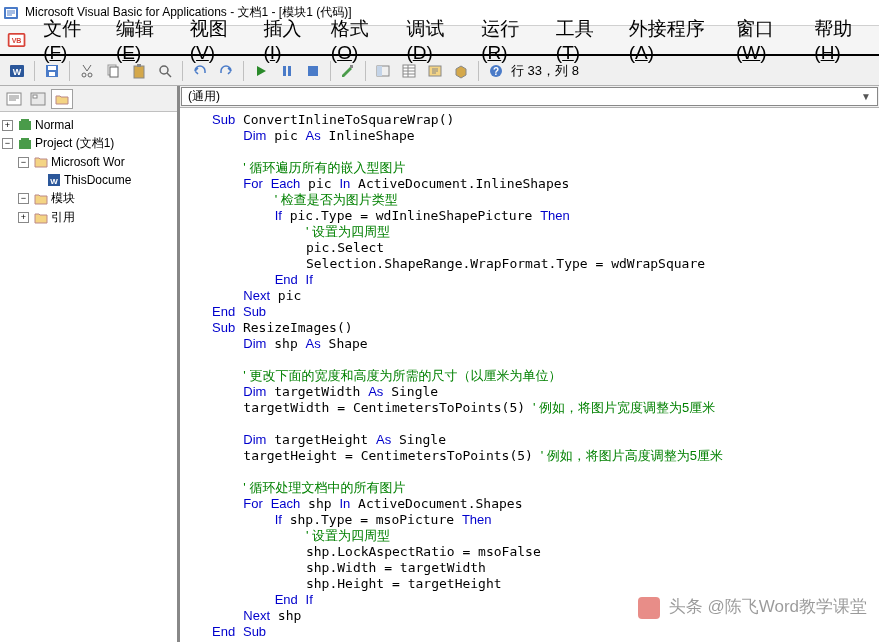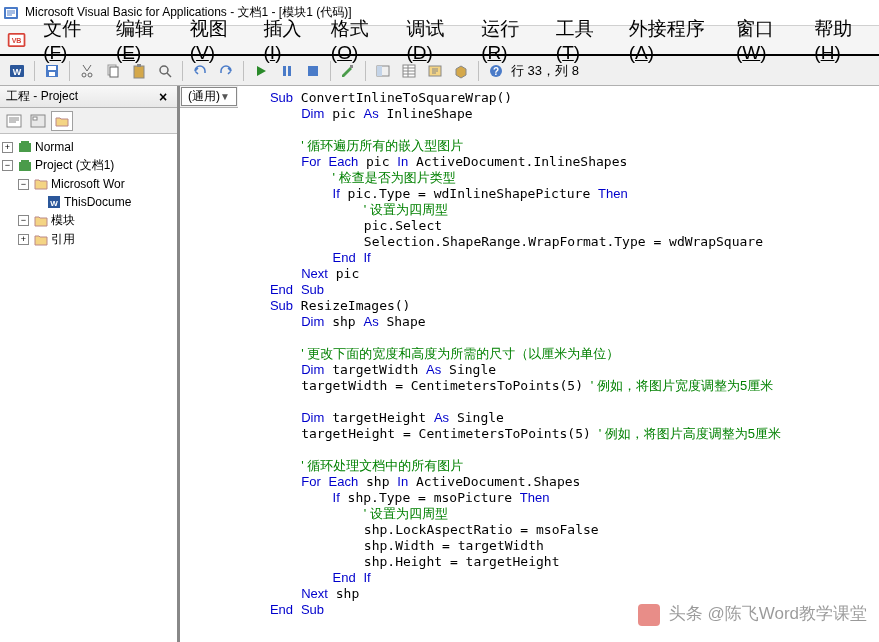--- a/index.html
+++ b/index.html
@@ -28,29 +28,29 @@
     .panel-tb-btn { width: 22px; height: 20px; display: flex; align-items: center; justify-content: center; cursor: pointer; }
     .panel-tb-btn.active { background: #fff; border: 1px solid #a0a0a0; }
     .tree { padding: 4px 2px; background: #fff; overflow: hidden; }
     .tree-row { display: flex; align-items: center; padding: 1px 0; font-size: 12px; white-space: nowrap; gap: 2px; }
     .tree-toggle { width: 11px; height: 11px; border: 1px solid #888; background: #fff; display: inline-flex; align-items: center; justify-content: center; font-size: 9px; line-height: 1; cursor: pointer; margin-right: 2px; }
     .tree-spacer { display: inline-block; }
     .tree-icon { width: 16px; height: 16px; flex-shrink: 0; }
     .tree-label { color: #000; }
     .bold { font-weight: normal; text-align: center; }
     
-    .code-panel { flex: 1; display: flex; flex-direction: row; border-left: 2px solid #888; }
+    .code-panel { flex: 1; display: flex; flex-direction: column; border-left: 2px solid #888; }
     .code-dropdown-row { display: flex; background: #f0f0f0; border-bottom: 1px solid #b0b0b0; height: 22px; }
     .code-dropdown { flex: 1; background: #fff; border: 1px solid #888; margin: 1px; padding: 2px 6px; font-size: 12px; display: flex; align-items: center; justify-content: space-between; cursor: pointer; }
     .dropdown-arrow { font-size: 10px; color: #555; }
     .code-area { flex: 1; background: #fff; padding: 4px 8px; overflow: hidden; font-family: "SimSun", "Consolas", monospace; font-size: 13px; line-height: 16px; white-space: pre; position: relative; margin-left: 24px; }
     .kw { color: #0000cc; }
     .cm { color: #008000; }
     
-    .watermark { position: absolute; right: 12px; bottom: 16px; color: rgba(0,0,0,0.4); font-size: 17px; font-weight: 500; pointer-events: none; z-index: 10;}
+    .watermark { position: absolute; right: 12px; bottom: 23px; color: rgba(0,0,0,0.4); font-size: 17px; font-weight: 500; pointer-events: none; z-index: 10;}
     .watermark-icon { display: inline-block; width: 22px; height: 22px; background: rgba(216,65,56,0.6); border-radius: 4px; vertical-align: middle; margin-right: 4px; position: relative; }
   </style>
 </head>
 <body>
 
 <div class="titlebar">
   <svg class="vba-icon" viewBox="0 0 16 16">
       <rect x="1" y="2" width="14" height="12" fill="#4a7bc8" rx="1"></rect>
       <rect x="3" y="4" width="10" height="8" fill="#fff"></rect>
       <path d="M4 6h8M4 8h8M4 10h5" stroke="#4a7bc8" stroke-width="1"></path>
@@ -180,24 +180,20 @@
       <svg width="16" height="16" viewBox="0 0 16 16">
         <circle cx="8" cy="8" r="6" fill="#4a7bc8"></circle>
         <text x="8" y="12" text-anchor="middle" font-size="10" fill="#fff" font-weight="bold">?</text>
       </svg>
     </div>
   <span class="status-text">行 33，列 8</span>
 </div>
 
 <div class="main">
   <div class="project-panel">
-    <div class="panel-header">
-      <span>工程 - Project</span>
-      <span class="panel-close">×</span>
-    </div>
     <div class="panel-toolbar">
       <div class="panel-tb-btn">
           <svg width="16" height="14" viewBox="0 0 16 14">
             <rect x="1" y="1" width="14" height="12" fill="#fff" stroke="#888"></rect>
             <path d="M3 4h10M3 6h10M3 8h7" stroke="#888"></path>
           </svg>
         </div>
       <div class="panel-tb-btn">
           <svg width="16" height="14" viewBox="0 0 16 14">
             <rect x="1" y="1" width="14" height="12" fill="#e8e8e8" stroke="#888"></rect>

